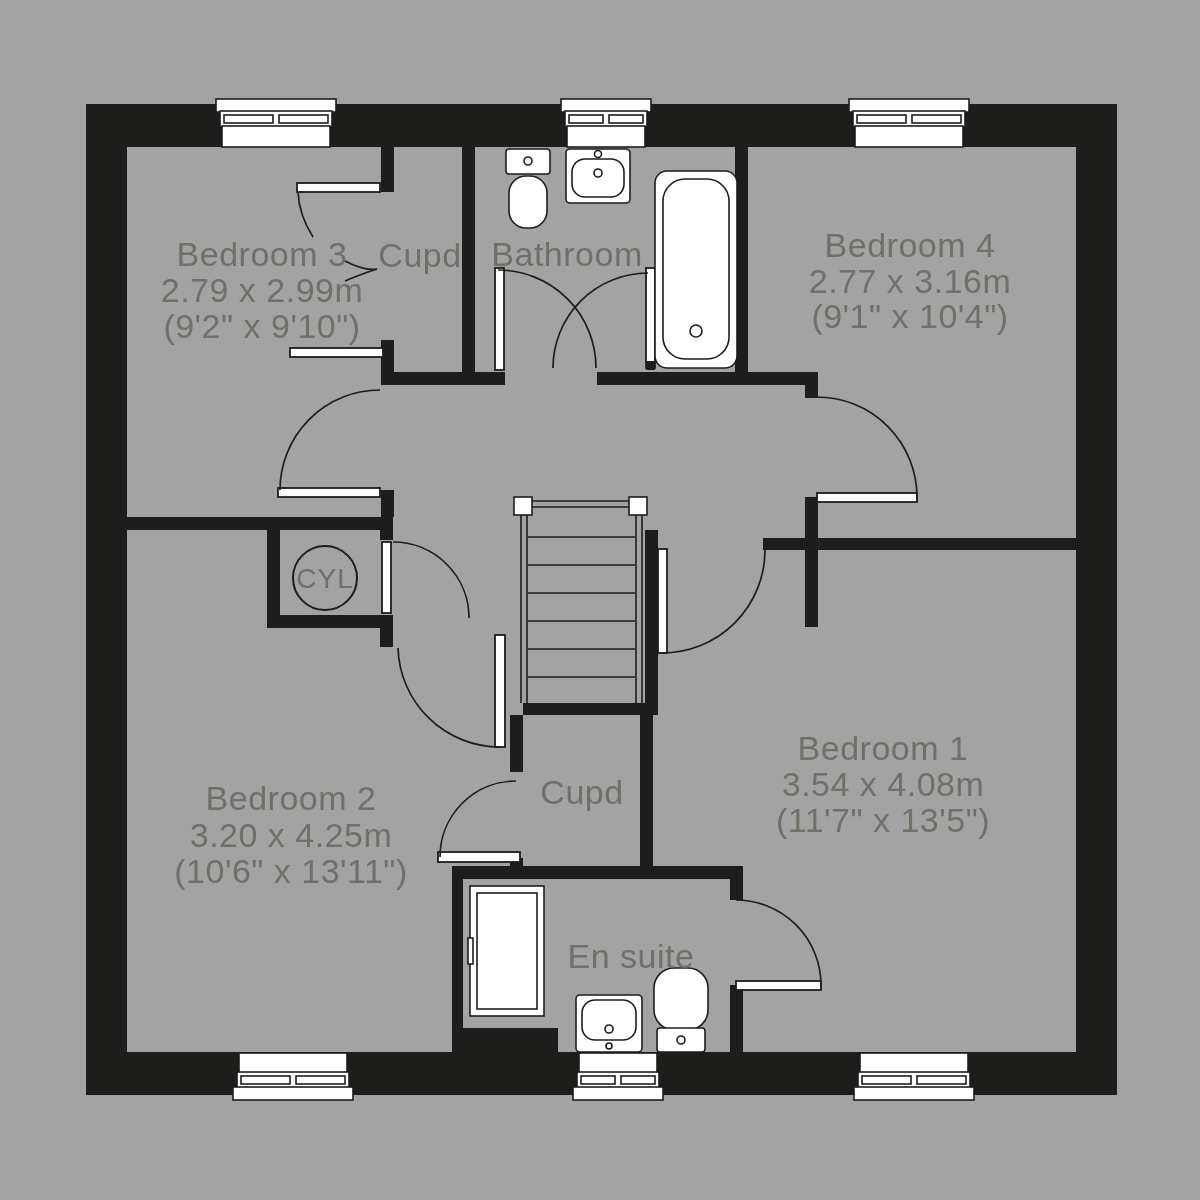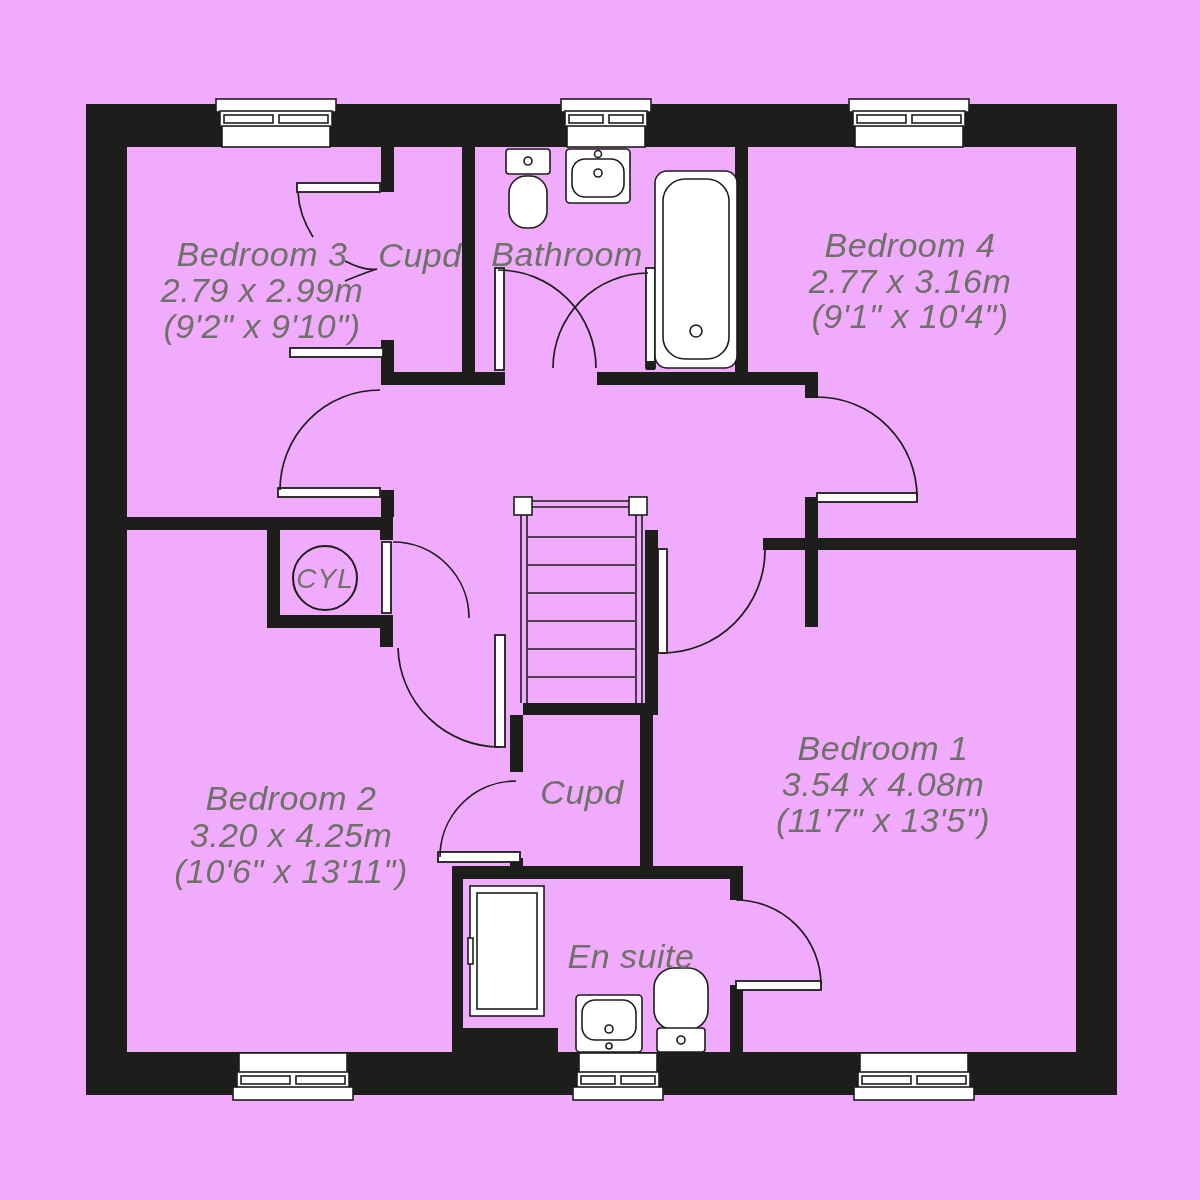--- a/index.html
+++ b/index.html
@@ -1,16 +1,16 @@
 <!DOCTYPE html>
 <html><head>
 <meta charset="utf-8">
 <style>
   html,body{margin:0;padding:0;background:#ffffff;}
-  .page{width:1200px;height:1200px;position:relative;background:#f0abfc;font-style:italic;}
+  .page{width:1200px;height:1200px;position:relative;background:#a3a3a3;}
   svg{display:block;}
   .wall{fill:#1d1d1b;stroke:none;}
   .ln{stroke:#1d1d1b;stroke-width:2;fill:none;}
   .thin{stroke:#1d1d1b;stroke-width:1.6;fill:none;}
   .leaf{fill:#ffffff;stroke:#1d1d1b;stroke-width:1.8;}
   .arc{fill:none;stroke:#1d1d1b;stroke-width:1.7;}
   .fixthin{fill:#ffffff;stroke:#1d1d1b;stroke-width:1.6;}
   .win{fill:#ffffff;stroke:#1d1d1b;stroke-width:1.6;}
   .lbl{font-family:"Liberation Sans",sans-serif;font-size:34px;fill:#6f7168;text-anchor:middle;letter-spacing:0.5px;}
   .lbl-small{font-family:"Liberation Sans",sans-serif;font-size:28px;fill:#6f7168;text-anchor:middle;letter-spacing:1px;}

